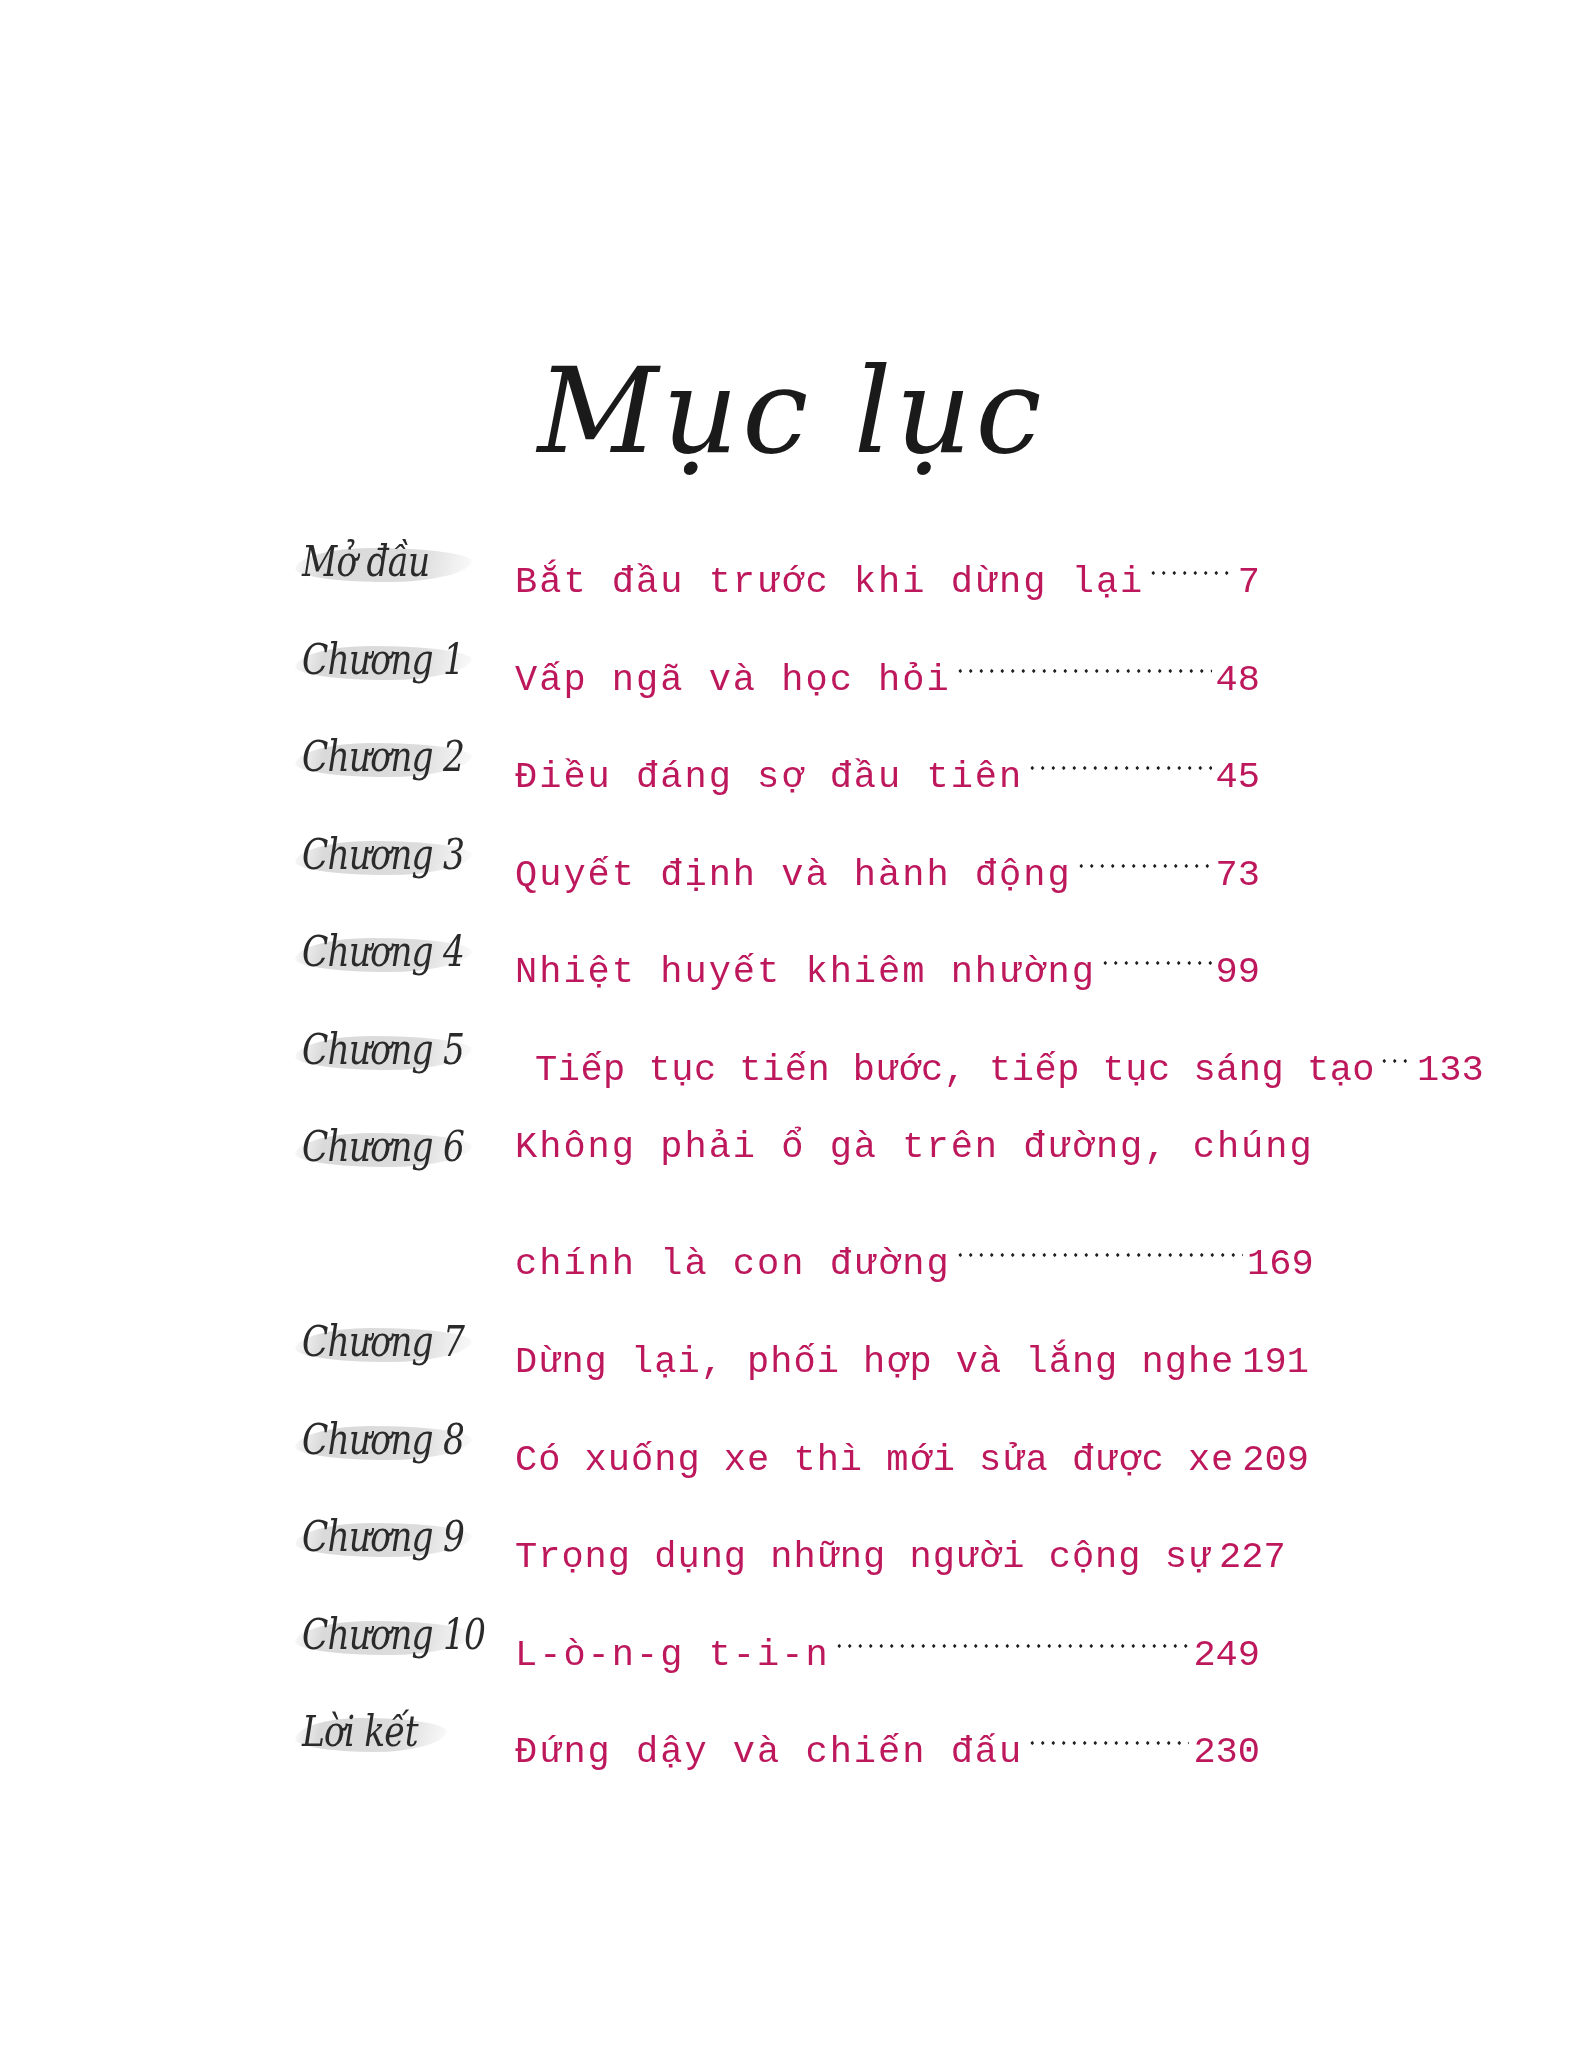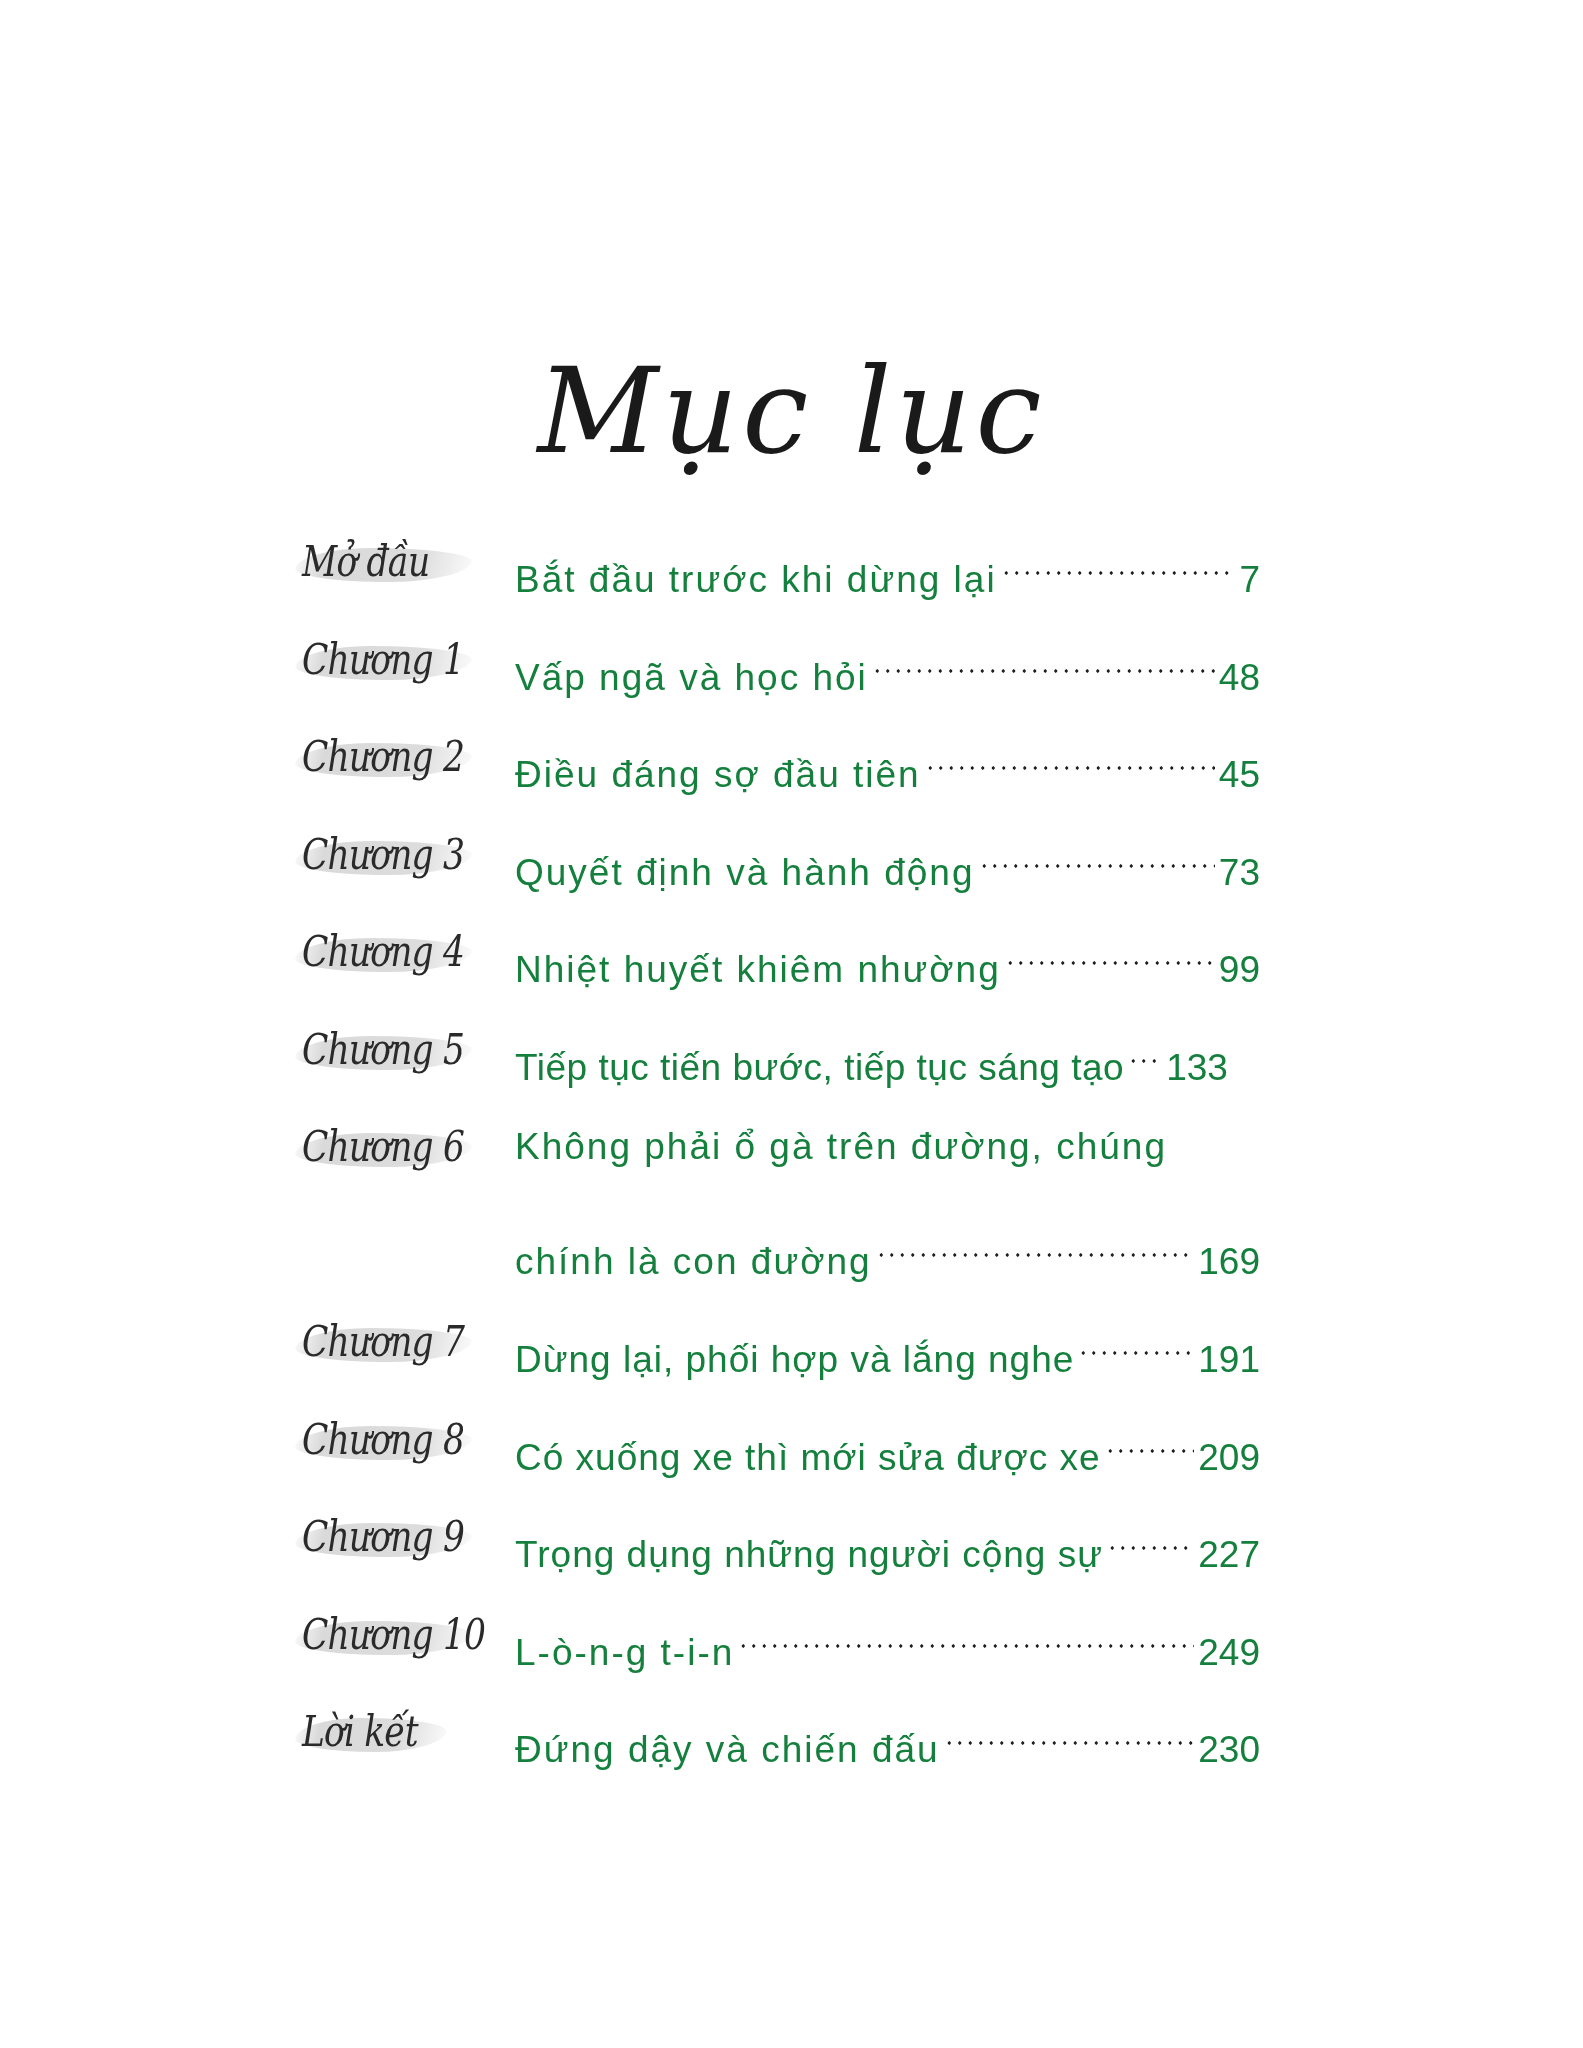--- a/index.html
+++ b/index.html
@@ -71,25 +71,25 @@
       color: #2a2a2a;
       white-space: nowrap;
       letter-spacing: -1px;
       line-height: 60px;
       transform: scaleX(0.82);
       transform-origin: left center;
     }
     .entry {
       flex: 1 1 auto;
       position: relative;
-      font-family: Liberation Sans, sans-serif;
+      font-family: Liberation Mono, monospace;
       font-size: 37px;
       letter-spacing: 2px;
       line-height: 60px;
-      color: #15803d;
+      color: #be185d;
     }
     .entry-line {
       display: flex;
       align-items: baseline;
       white-space: nowrap;
       height: 60px;
     }
     .entry-line.second {
       margin-top: 37px;
     }
@@ -199,21 +199,21 @@
     </div>
   </div>
 
   <div class="toc-row">
     <div class="chapter-label">
       <div class="brush"></div>
       <span class="chapter-label-text">Chương 5</span>
     </div>
     <div class="entry">
       <div class="entry-line">
-        <span class="entry-title" style="letter-spacing:0.5px;">Tiếp tục tiến bước, tiếp tục sáng tạo</span>
+        <span class="entry-title" style="letter-spacing:0.5px;margin-left:20px;">Tiếp tục tiến bước, tiếp tục sáng tạo</span>
         <span class="leader" style="flex:0 0 34px;"></span>
         <span class="page-number">133</span>
       </div>
     </div>
   </div>
 
   <div class="toc-row two-line">
     <div class="chapter-label">
       <div class="brush"></div>
       <span class="chapter-label-text">Chương 6</span>

